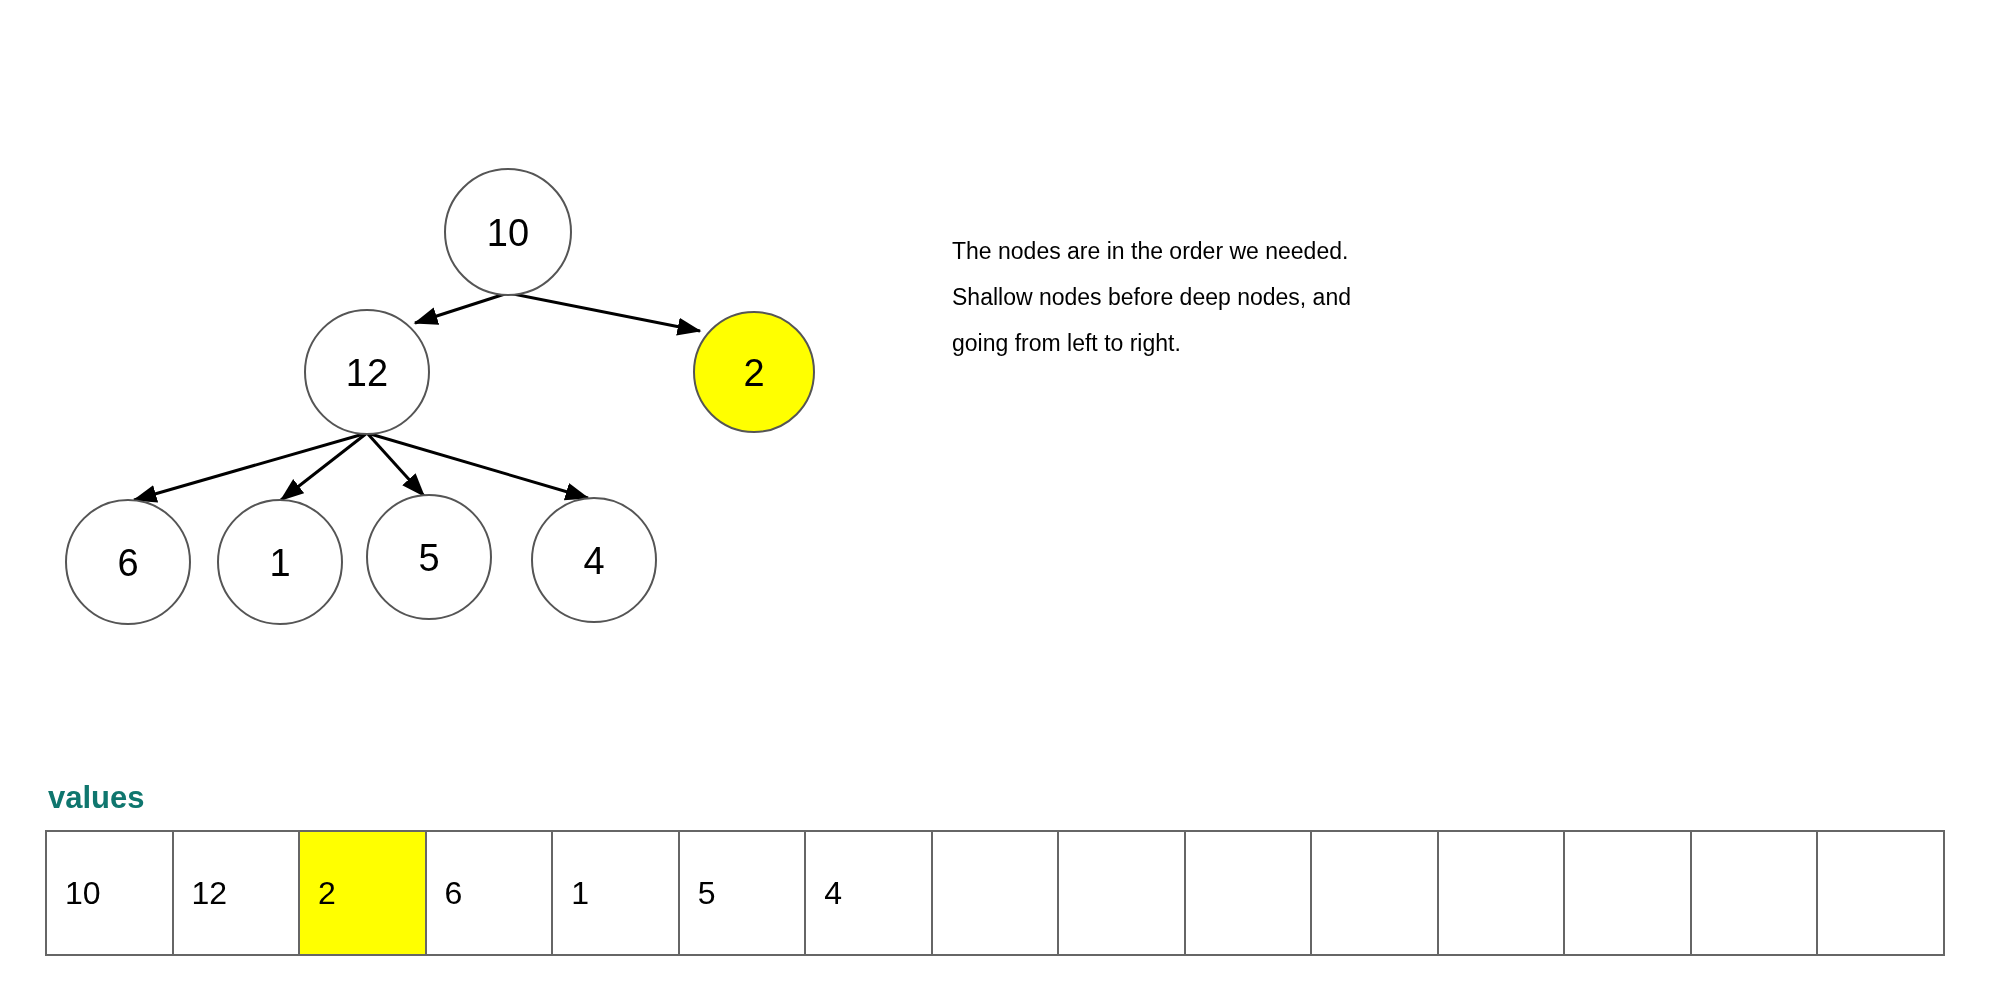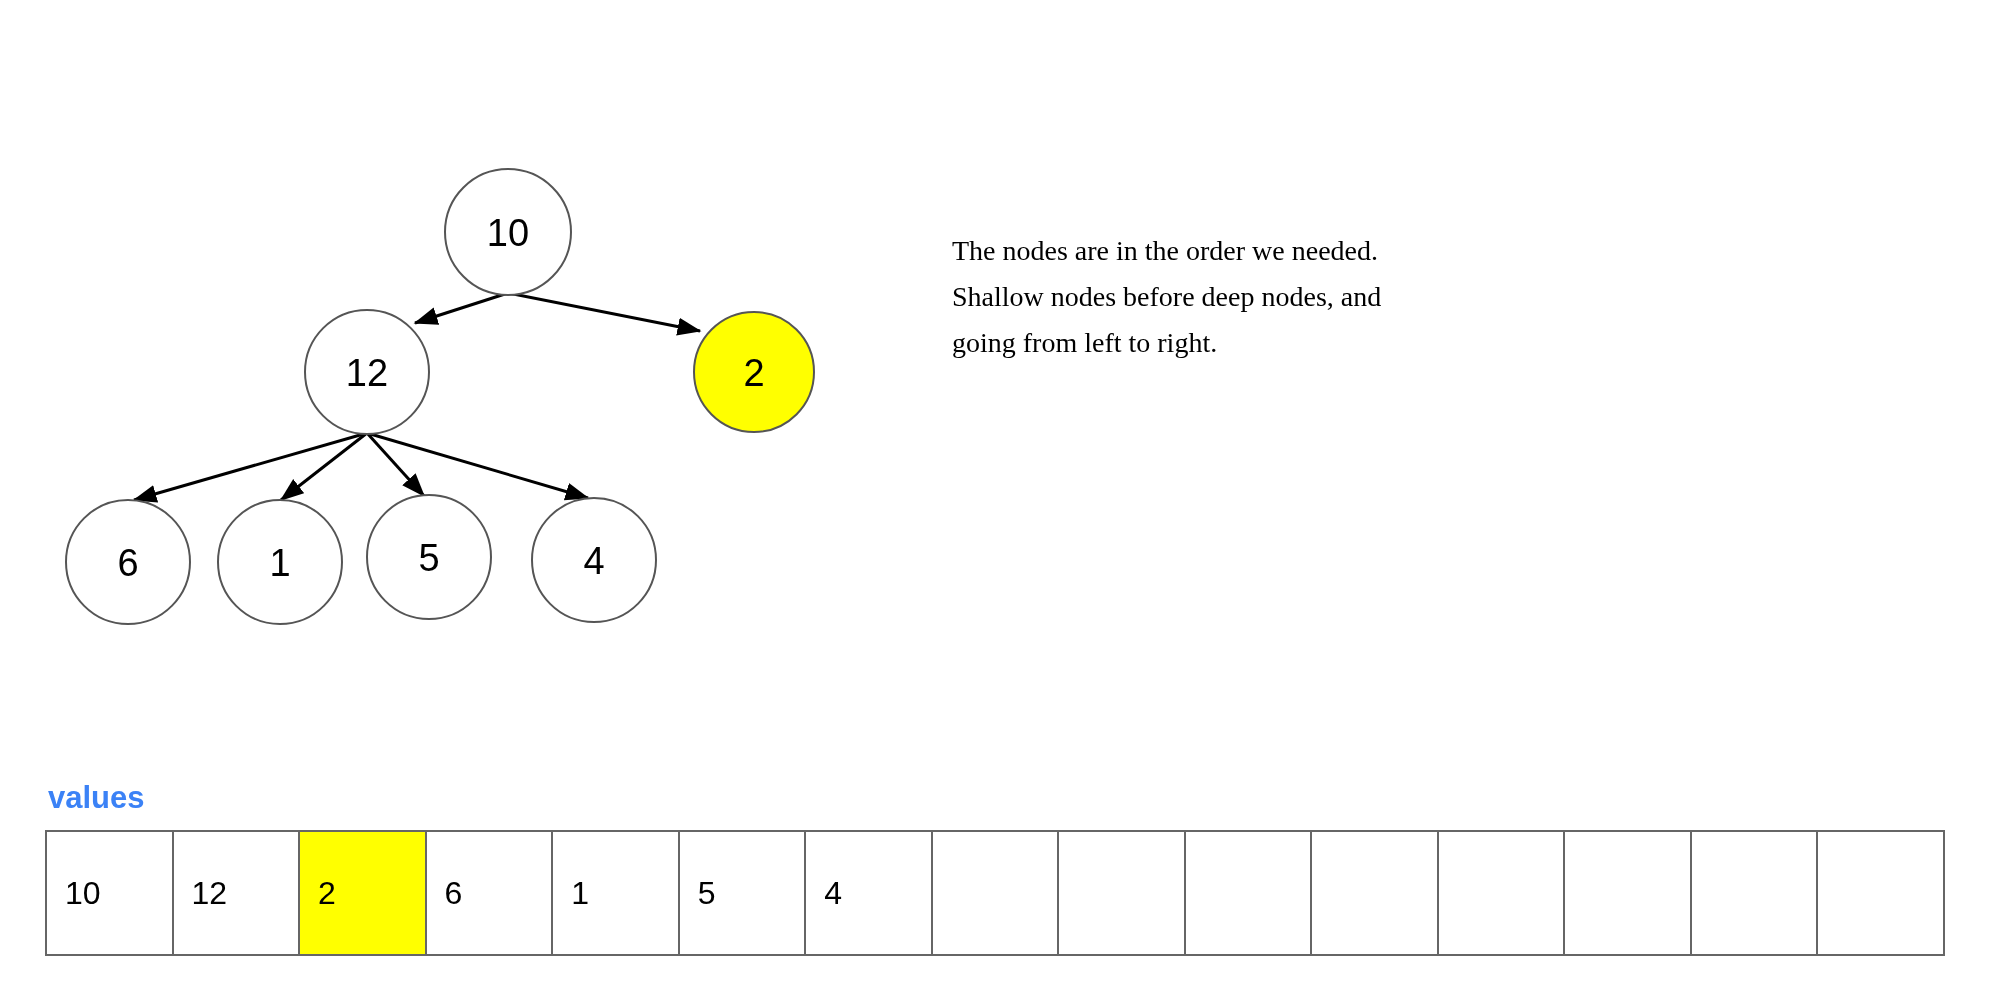--- a/index.html
+++ b/index.html
@@ -45,35 +45,35 @@
   .edge-line {
     stroke: #000000;
     stroke-width: 3;
     fill: none;
   }
   #explanation {
     position: absolute;
     left: 952px;
     top: 228px;
     width: 760px;
-    font-size: 28px;
+    font-size: 23px;
     line-height: 46px;
     color: #000000;
-    font-family: Liberation Serif, serif;
+    font-family: Liberation Sans, sans-serif;
     white-space: pre-line;
   }
   #array-section {
     position: absolute;
     left: 45px;
     top: 780px;
   }
   #array-title {
     font-size: 31px;
     font-weight: bold;
-    color: #3b82f6;
+    color: #0f766e;
     margin: 0 0 14px 3px;
     font-family: "Liberation Sans", sans-serif;
   }
   #array-table {
     border-collapse: collapse;
     table-layout: fixed;
     width: 1900px;
   }
   #array-table td {
     border: 2px solid #666666;

